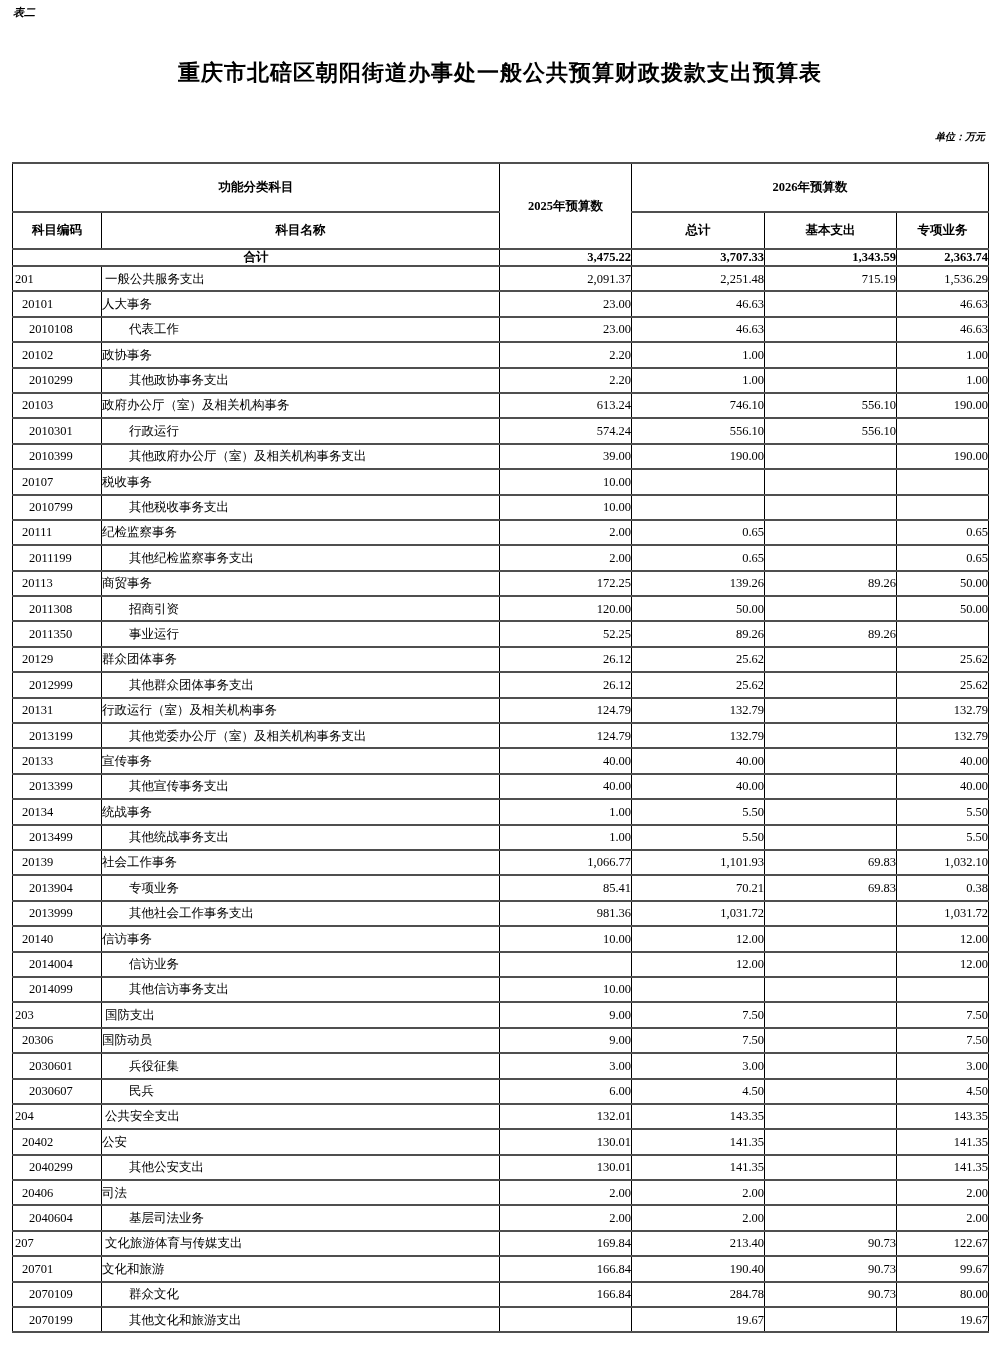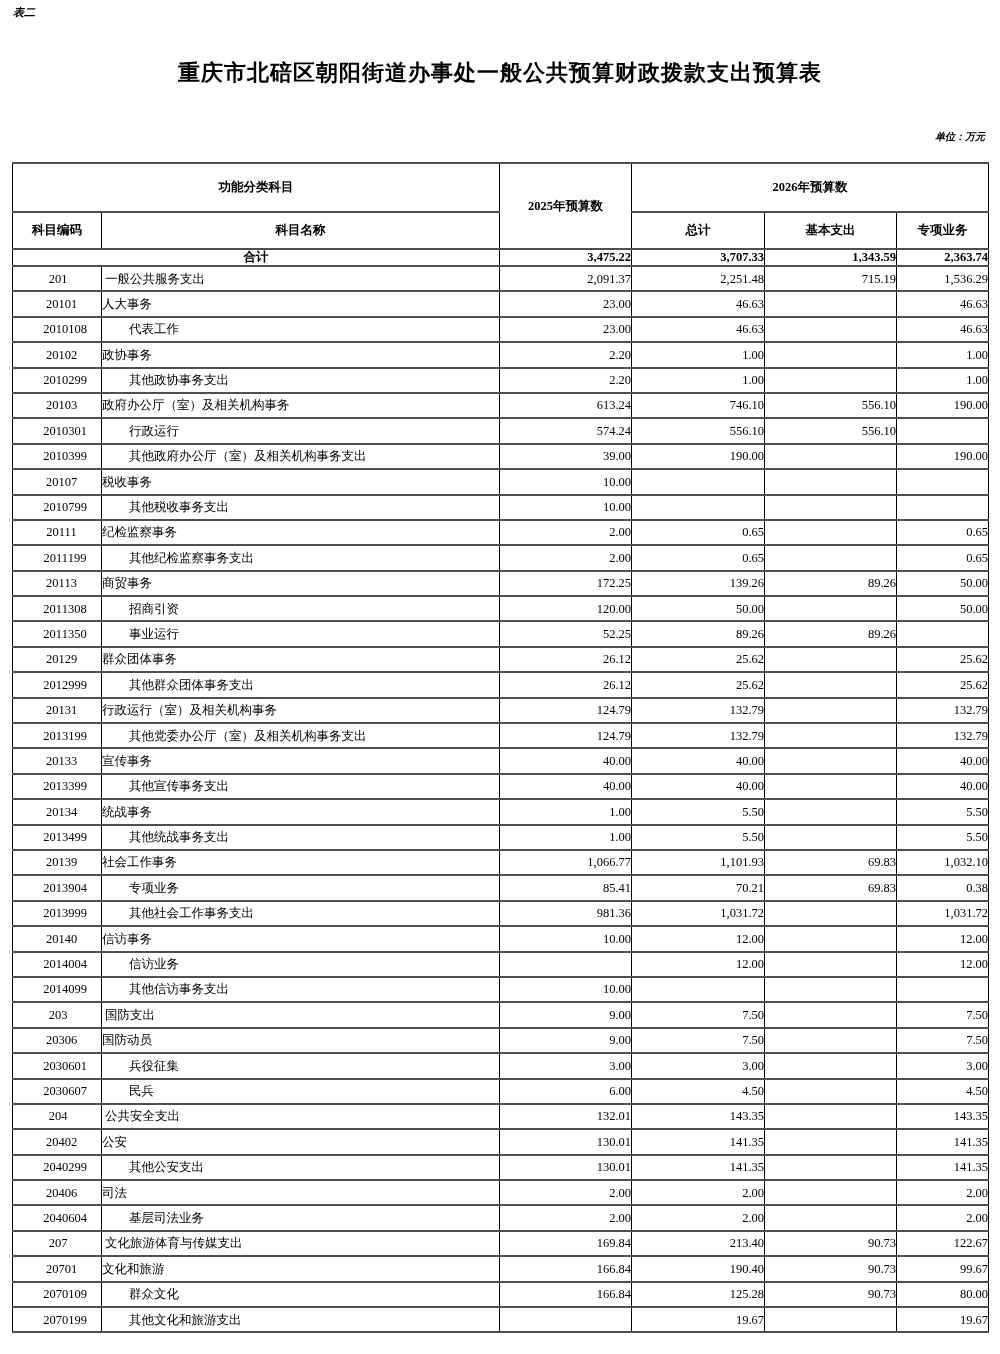--- a/index.html
+++ b/index.html
@@ -32,21 +32,21 @@
     font-size:12.5px; line-height:1.15;
   }
   thead th { font-size:13.5px; font-weight:bold; text-align:center; vertical-align:middle; }
   tr.h1row   { height:49px; }
   tr.h2row   { height:37px; }
   tr.summary-row { height:17px;margin-top:47px; }
   tr.data-row    { height:25.4px; }
   .sum-label { text-align:center; font-weight:bold; font-size:13.5px; }
   .summary-row .num { font-weight:bold; }
   td.num { text-align:right; padding-right:4px; font-size:12.5px; }
-  td.code-cell { text-align:center; }
+  td.code-cell { text-align:left; }
   td.name-cell { text-align:left; }
   tr.lvl1 td.code-cell { padding-left:2px;  }
   tr.lvl1 td.name-cell { padding-left:3px;  }
   tr.lvl2 td.code-cell { padding-left:9px;  }
   tr.lvl2 td.name-cell { }
   tr.lvl3 td.code-cell { padding-left:16px; }
   tr.lvl3 td.name-cell { padding-left:27px; }
 </style>
 </head>
 <body>
@@ -407,21 +407,21 @@
           <td class="name-cell">文化和旅游</td>
           <td class="num">166.84</td>
           <td class="num">190.40</td>
           <td class="num">90.73</td>
           <td class="num">99.67</td>
         </tr>
         <tr class="data-row lvl3">
           <td class="code-cell">2070109</td>
           <td class="name-cell">群众文化</td>
           <td class="num">166.84</td>
-          <td class="num">125.28</td>
+          <td class="num">284.78</td>
           <td class="num">90.73</td>
           <td class="num">80.00</td>
         </tr>
         <tr class="data-row lvl3">
           <td class="code-cell">2070199</td>
           <td class="name-cell">其他文化和旅游支出</td>
           <td class="num"></td>
           <td class="num">19.67</td>
           <td class="num"></td>
           <td class="num">19.67</td>

